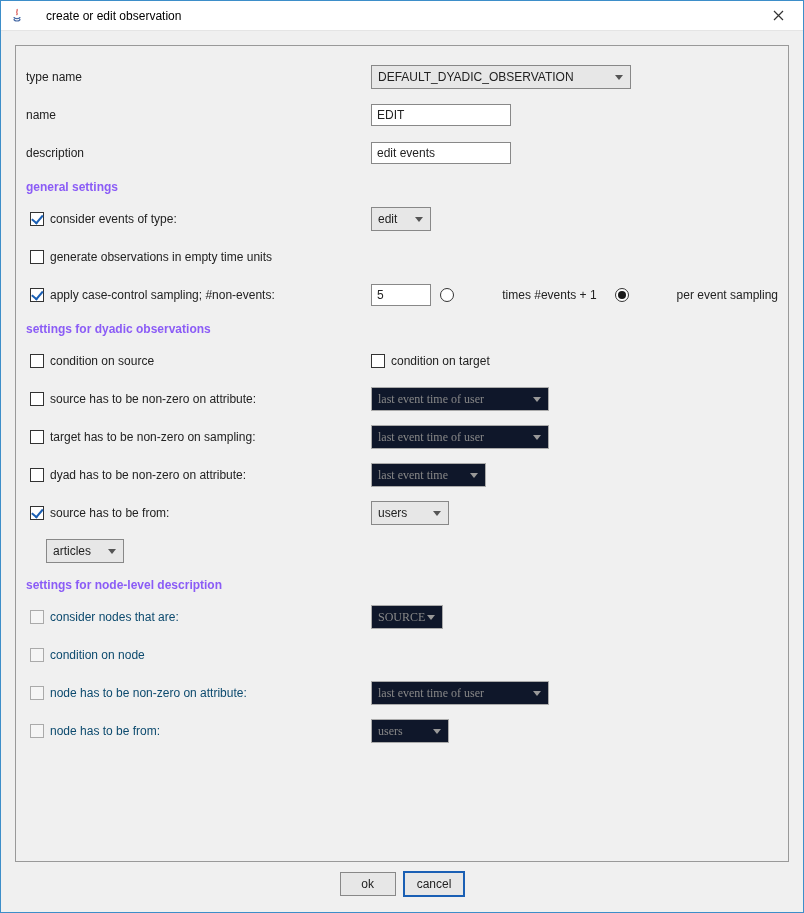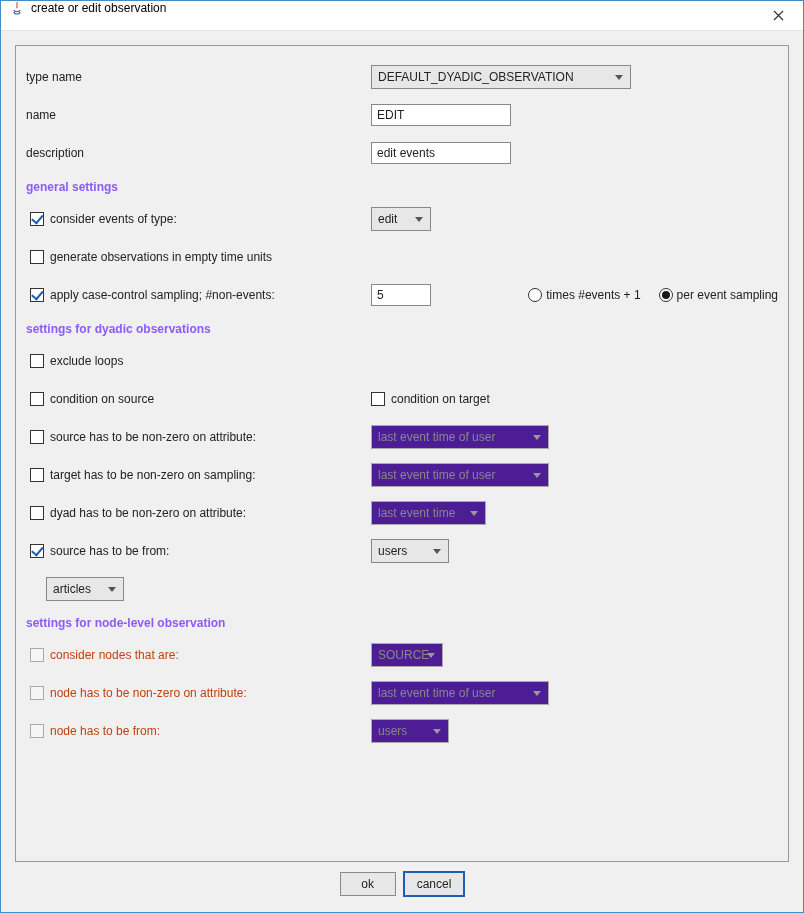--- a/index.html
+++ b/index.html
@@ -15,21 +15,23 @@
   width: 804px;
   height: 913px;
   border: 1px solid #3d8ec9;
   background: #f0f0f0;
 }
 .titlebar {
   height: 30px;
   background: #fff;
   border-bottom: 1px solid #e5e5e5;
   display: flex;
+  align-items: center;
   padding: 0 2px 0 8px;
+  gap: 15px;
 }
 .java-icon {
   width: 16px;
   height: 16px;
   margin-right: 6px;
   position: relative;
 }
 .java-icon svg { width: 16px; height: 16px; }
 .title-text { color: #000; }
 .close-btn {
@@ -86,23 +88,24 @@
   border: 1px solid #888;
   background: #e7e7e7;
   padding: 0 22px 0 6px;
   position: relative;
   display: inline-flex;
   align-items: center;
   color: #222;
   cursor: default;
 }
 .select.disabled {
-  background: #4c1d95;
+  background: #0f172a;
   color: #888;
   border-color: #aaa;
+  font-family: Liberation Serif, serif;
 }
 .select::after {
   content: "";
   position: absolute;
   right: 7px;
   top: 9px;
   width: 0; height: 0;
   border-left: 4px solid transparent;
   border-right: 4px solid transparent;
   border-top: 5px solid #555;
@@ -136,23 +139,23 @@
   justify-content: center;
   flex-shrink: 0;
   margin-right: 4px;
 }
 .radio.checked::after {
   content: "";
   width: 8px; height: 8px;
   background: #1a1a1a;
   border-radius: 50%;
 }
-.radio-label { display: inline-flex; align-items: center; margin-right: 18px; }
+.radio-label { display: inline-flex; align-items: center; margin-right: 18px; gap: 44px; }
 .label-text { color: #222; }
-.label-text.disabled { color: #c2410c; }
+.label-text.disabled { color: #0c4a6e; }
 .btn-row {
   display: flex;
   justify-content: center;
   gap: 8px;
   padding-top: 10px;
 }
 .btn {
   height: 24px;
   min-width: 56px;
   padding: 0 12px;
@@ -258,26 +261,20 @@
           </span>
           <span class="radio-label" style="margin-right:0">
             <span class="radio checked"></span>
             <span class="label-text">per event sampling</span>
           </span>
         </div>
       </div>
 
       <div class="section-header">settings for dyadic observations</div>
 
-      <div class="row tall">
-        <div class="col-label" style="width:auto">
-          <span class="chk"></span>
-          <span class="label-text">exclude loops</span>
-        </div>
-      </div>
 
       <div class="row tall">
         <div class="col-label">
           <span class="chk"></span>
           <span class="label-text">condition on source</span>
         </div>
         <div class="col-ctrl">
           <span class="chk"></span>
           <span style="width:6px"></span>
           <span class="label-text">condition on target</span>
@@ -333,34 +330,40 @@
       </div>
 
       <div class="row tall">
         <div class="col-ctrl">
           <div class="select" style="width:78px">
               <span>articles</span>
             </div>
         </div>
       </div>
 
-      <div class="section-header">settings for node-level observation</div>
+      <div class="section-header">settings for node-level description</div>
 
       <div class="row tall">
         <div class="col-label">
           <span class="chk disabled"></span>
           <span class="label-text disabled">consider nodes that are:</span>
         </div>
         <div class="col-ctrl">
           <div class="select disabled" style="width:72px">
               <span>SOURCE</span>
             </div>
         </div>
       </div>
 
+      <div class="row tall">
+        <div class="col-label" style="width:auto">
+          <span class="chk disabled"></span>
+          <span class="label-text disabled">condition on node</span>
+        </div>
+      </div>
 
       <div class="row tall">
         <div class="col-label">
           <span class="chk disabled"></span>
           <span class="label-text disabled">node has to be non-zero on attribute:</span>
         </div>
         <div class="col-ctrl">
           <div class="select disabled" style="width:178px">
               <span>last event time of user</span>
             </div>

